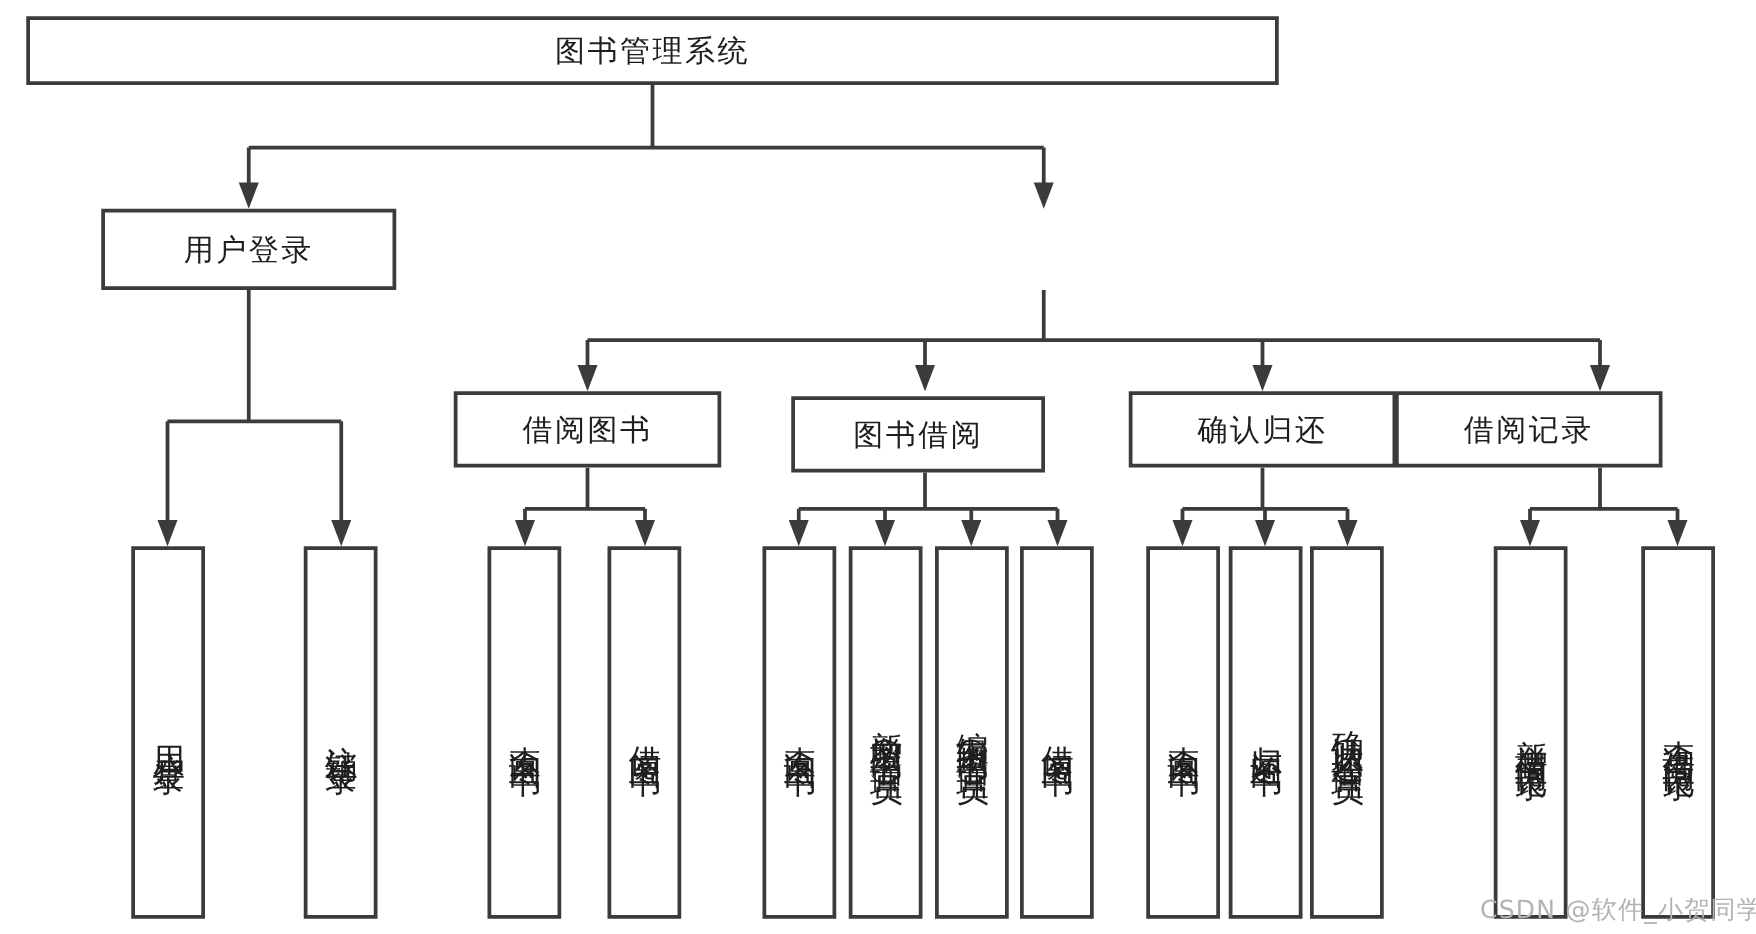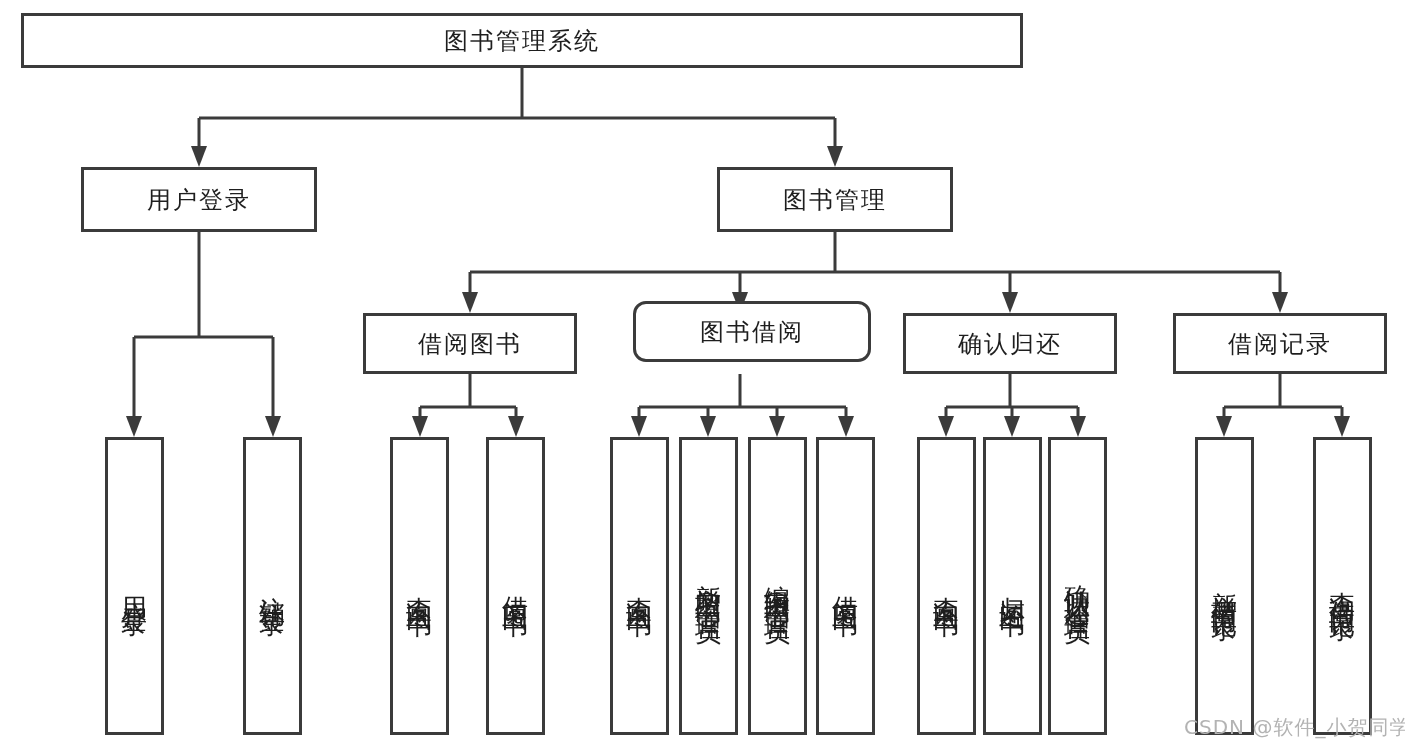--- a/index.html
+++ b/index.html
@@ -12,20 +12,21 @@
   }
   .connectors{position:absolute;left:0;top:0;}
   .box{
     position:absolute;
     box-sizing:border-box;
     border:3px solid #3b3b3b;
     background:#ffffff;
     display:flex;align-items:center;justify-content:center;
     color:#1e1e1e;
     z-index:2;
+    font-family:Liberation Serif, serif;
   }
   .h-box{font-size:24px;letter-spacing:2px;white-space:nowrap;}
   .v-box{
     writing-mode:vertical-rl;
     text-orientation:mixed;
     font-size:26px;
     letter-spacing:5px;
     line-height:1;
     white-space:nowrap;
   }
@@ -80,26 +81,25 @@
       <polygon points="1004,416 1020,416 1012,437"></polygon>
       <polygon points="1070,416 1086,416 1078,437"></polygon>
       <polygon points="1216,416 1232,416 1224,437"></polygon>
       <polygon points="1334,416 1350,416 1342,437"></polygon>
     </g>
   </svg>
 
   <div class="box h-box" style="left:21px;top:13px;width:1002px;height:55px;">图书管理系统</div>
 
   <div class="box h-box" style="left:81px;top:167px;width:236px;height:65px;">用户登录</div>
-  <div class="box h-box" style="left:717px;top:167px;width:236px;height:65px;">图书管理</div>
 
   <div class="box h-box" style="left:363px;top:313px;width:214px;height:61px;">借阅图书</div>
-  <div class="box h-box" style="left:633px;top:301px;width:238px;height:61px;border-radius:13px;">图书借阅</div>
+  <div class="box h-box" style="left:633px;top:317px;width:203px;height:61px;">图书借阅</div>
   <div class="box h-box" style="left:903px;top:313px;width:214px;height:61px;">确认归还</div>
-  <div class="box h-box" style="left:1173px;top:313px;width:214px;height:61px;">借阅记录</div>
+  <div class="box h-box" style="left:1116px;top:313px;width:214px;height:61px;">借阅记录</div>
 
   <div class="box v-box" style="left:105px;top:437px;width:59px;height:298px;">用户登录</div>
   <div class="box v-box" style="left:243px;top:437px;width:59px;height:298px;">注销登录</div>
 
   <div class="box v-box" style="left:390px;top:437px;width:59px;height:298px;">查询图书</div>
   <div class="box v-box" style="left:486px;top:437px;width:59px;height:298px;">借阅图书</div>
 
   <div class="box v-box" style="left:610px;top:437px;width:59px;height:298px;">查询图书</div>
   <div class="box v-box" style="left:679px;top:437px;width:59px;height:298px;">新增图书（管理员）</div>
   <div class="box v-box" style="left:748px;top:437px;width:59px;height:298px;">编辑图书（管理员）</div>

